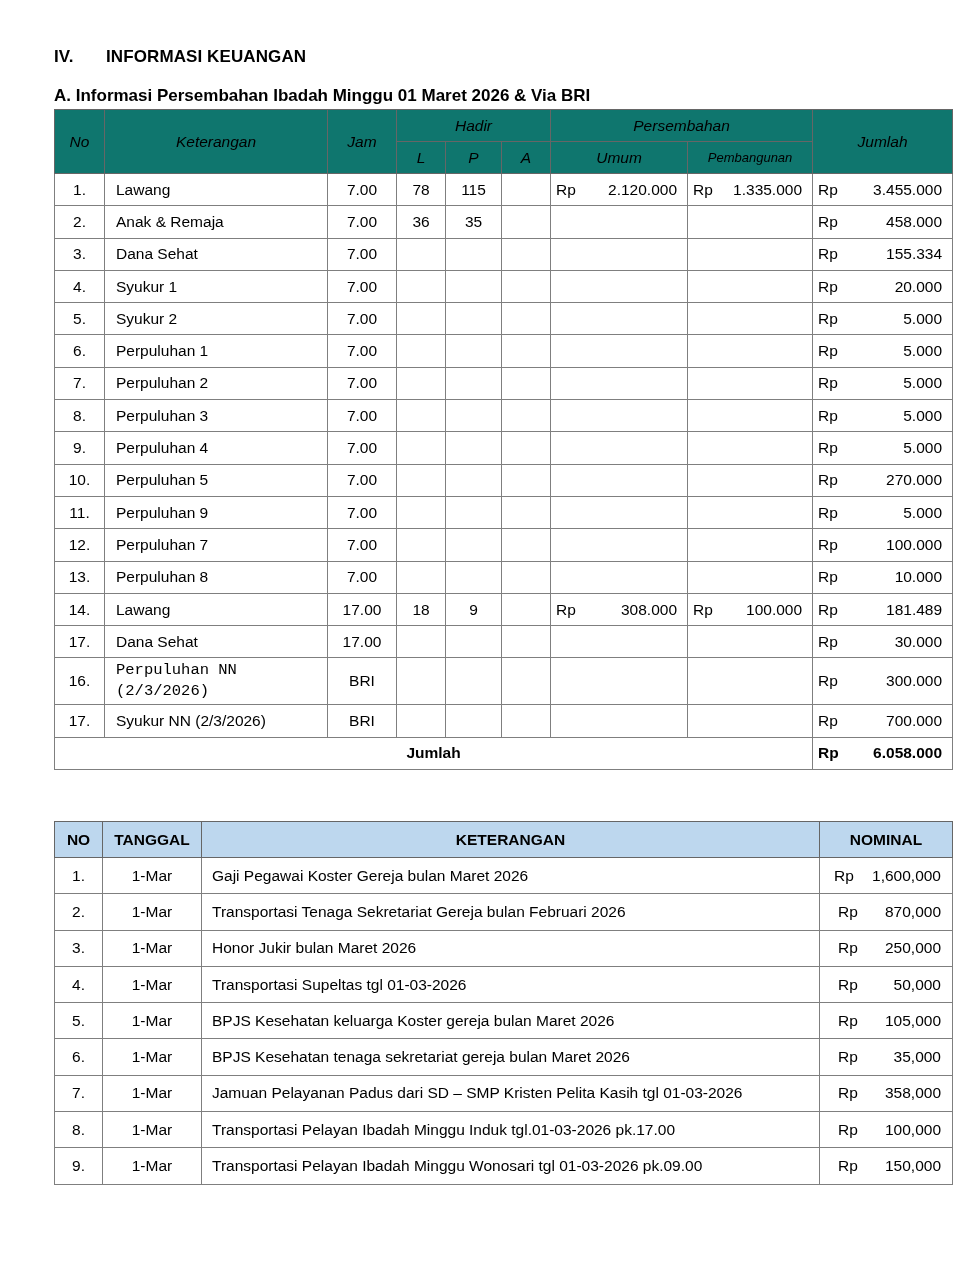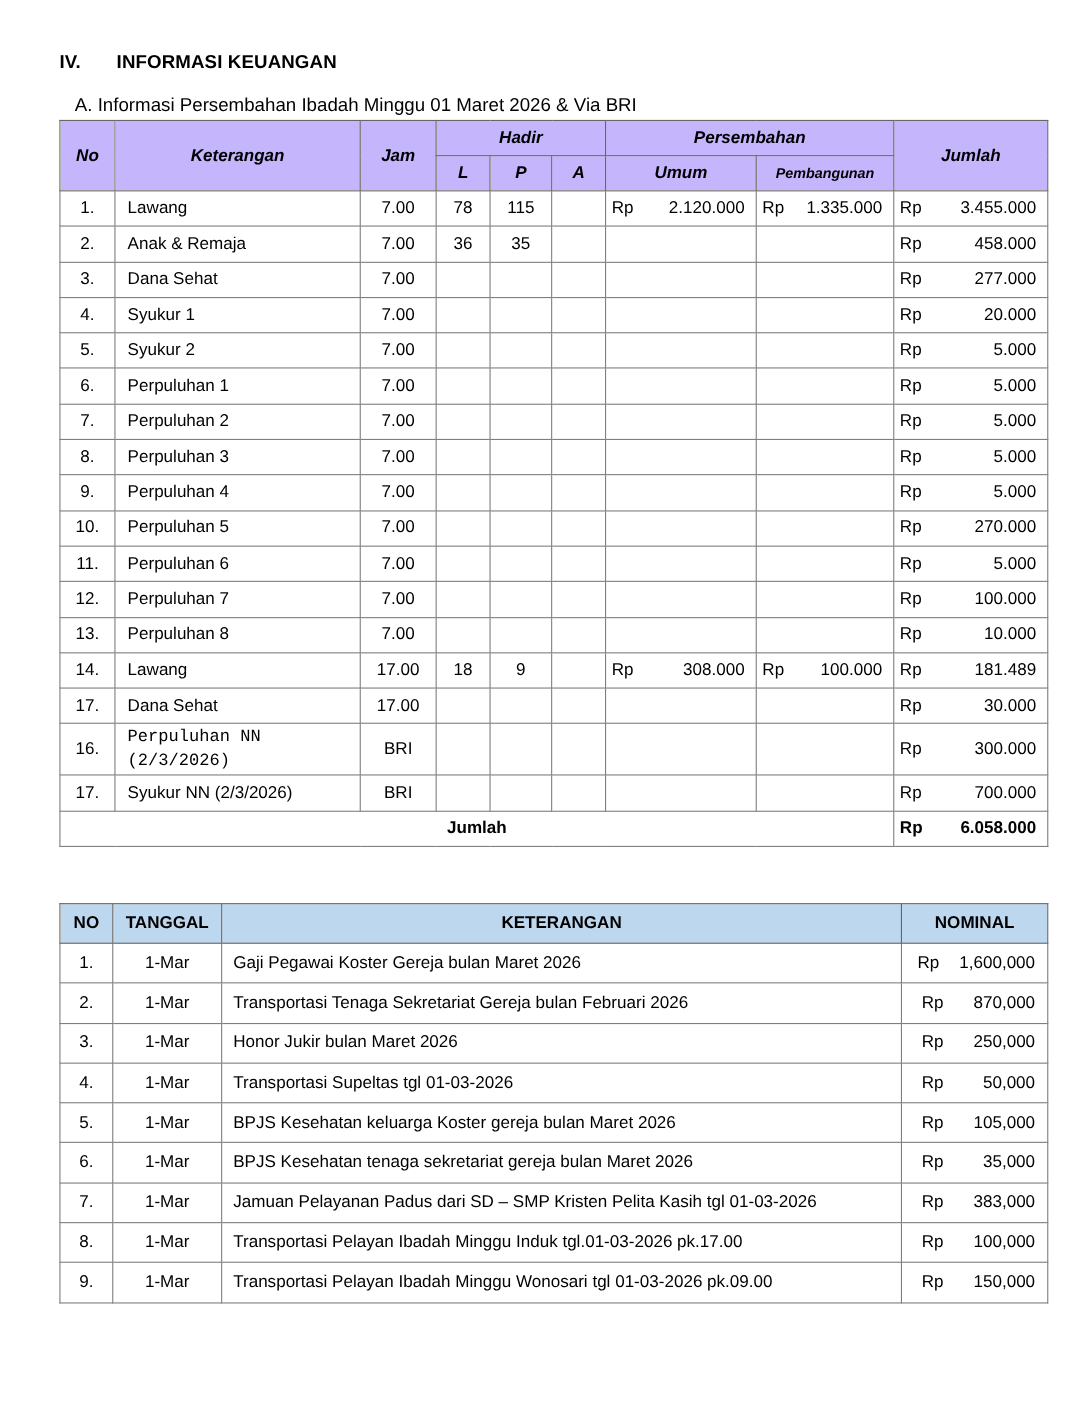--- a/index.html
+++ b/index.html
@@ -10,35 +10,35 @@
   }
   .page { position: absolute; left: 0; top: 0; width: 975px; height: 1275px; }
 
   .section-title {
     position: absolute; left: 54px; top: 47px;
     font-weight: bold; font-size: 17px; letter-spacing: 0.1px;
   }
   .section-title .num { display: inline-block; width: 52px; }
 
   .sub-title {
-    position: absolute; left: 68px; font-weight: normal; font-size: 17px;
+    position: absolute; left: 54px; font-weight: bold; font-size: 17px;
   }
   .sub-a { top: 86px; }
   .sub-b { top: 797px; }
 
   table { border-collapse: collapse; position: absolute; table-layout: fixed; }
   td, th {
     border: 1px solid #7f7f7f; padding: 0; font-size: 15.5px;
     overflow: hidden; white-space: nowrap;
   }
 
   
   #tbl-a { left: 54px; top: 109px; width: 898px; border: 1.5px solid #555; }
   #tbl-a th {
-    background: #c4b5fd; font-style: italic; font-weight: bold;
+    background: #0f766e; font-style: italic; font-weight: normal;
     font-size: 15.5px; border-color: #666;
   }
   #tbl-a .hrow1 th { height: 31px; }
   #tbl-a .hrow2 th { height: 31px; }
   #tbl-a th.small { font-size: 13px; }
   #tbl-a td { height: 31.3px; }
   #tbl-a td.c { text-align: center; }
   #tbl-a td.l { padding-left: 11px; }
   #tbl-a tr.tall td { height: 46px; }
   #tbl-a tr.tall td.l { white-space: normal; line-height: 21px; font-family: Liberation Mono, monospace; }
@@ -144,21 +144,21 @@
           <td class="l">Dana Sehat</td>
           <td class="c">7.00</td>
           <td class="c"></td>
           <td class="c"></td>
           <td class="c"></td>
           <td></td>
           <td></td>
           <td>
             <div class="money">
               <span>Rp</span>
-              <span>277.000</span>
+              <span>155.334</span>
             </div>
           </td>
         </tr>
         <tr>
           <td class="c">4.</td>
           <td class="l">Syukur 1</td>
           <td class="c">7.00</td>
           <td class="c"></td>
           <td class="c"></td>
           <td class="c"></td>
@@ -262,21 +262,21 @@
           <td></td>
           <td>
             <div class="money">
               <span>Rp</span>
               <span>270.000</span>
             </div>
           </td>
         </tr>
         <tr>
           <td class="c">11.</td>
-          <td class="l">Perpuluhan 6</td>
+          <td class="l">Perpuluhan 9</td>
           <td class="c">7.00</td>
           <td class="c"></td>
           <td class="c"></td>
           <td class="c"></td>
           <td></td>
           <td></td>
           <td>
             <div class="money">
               <span>Rp</span>
               <span>5.000</span>
@@ -484,21 +484,21 @@
             </div>
           </td>
         </tr>
         <tr>
           <td class="c">7.</td>
           <td class="c">1-Mar</td>
           <td class="l">Jamuan Pelayanan Padus dari SD – SMP Kristen Pelita Kasih tgl 01-03-2026</td>
           <td>
             <div class="money" style="padding-left:18px">
               <span>Rp</span>
-              <span>383,000</span>
+              <span>358,000</span>
             </div>
           </td>
         </tr>
         <tr>
           <td class="c">8.</td>
           <td class="c">1-Mar</td>
           <td class="l">Transportasi Pelayan Ibadah Minggu Induk tgl.01-03-2026 pk.17.00</td>
           <td>
             <div class="money" style="padding-left:18px">
               <span>Rp</span>

